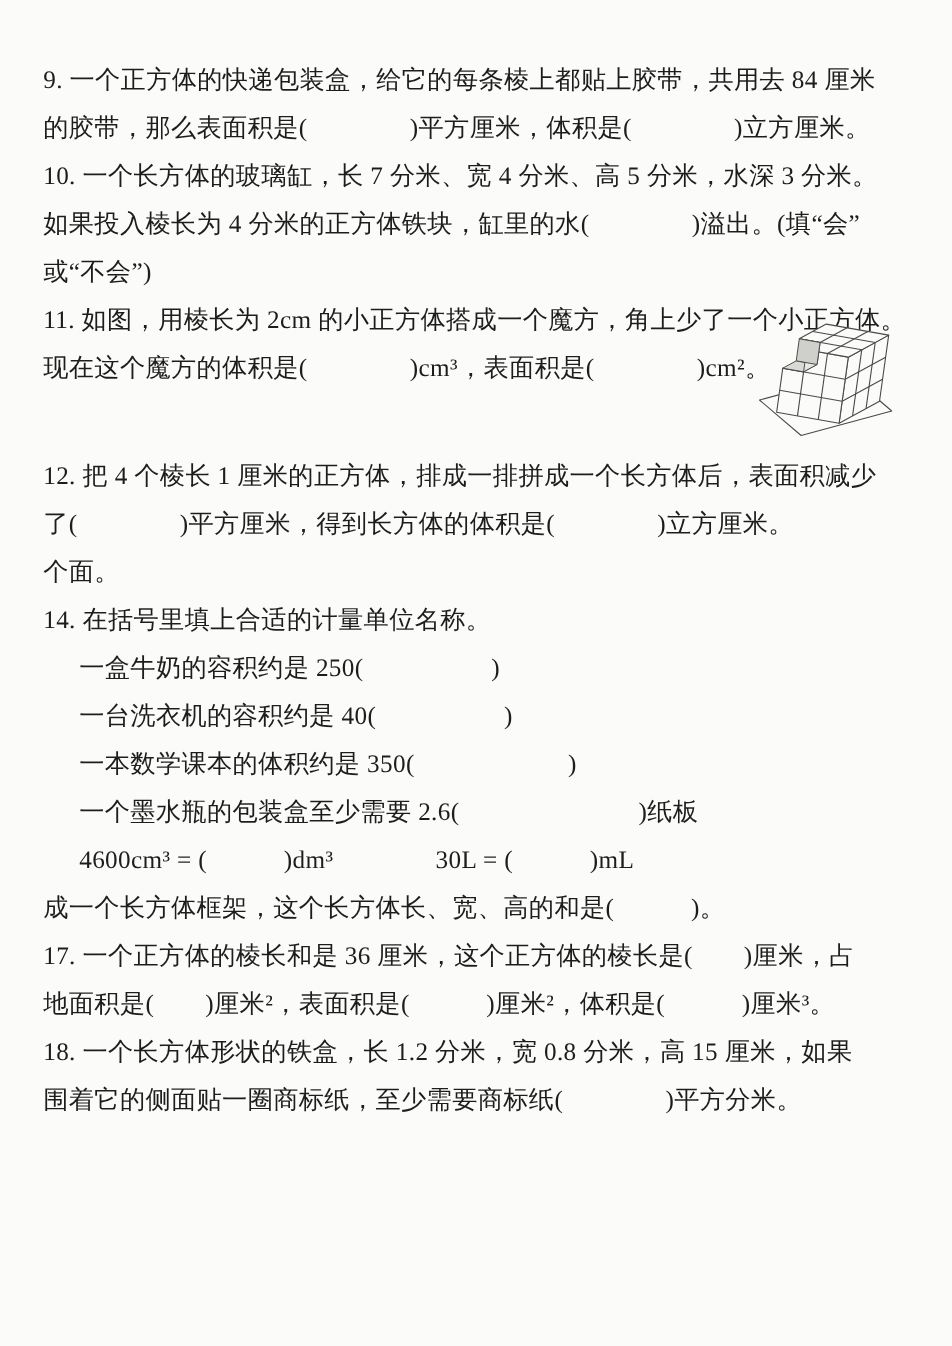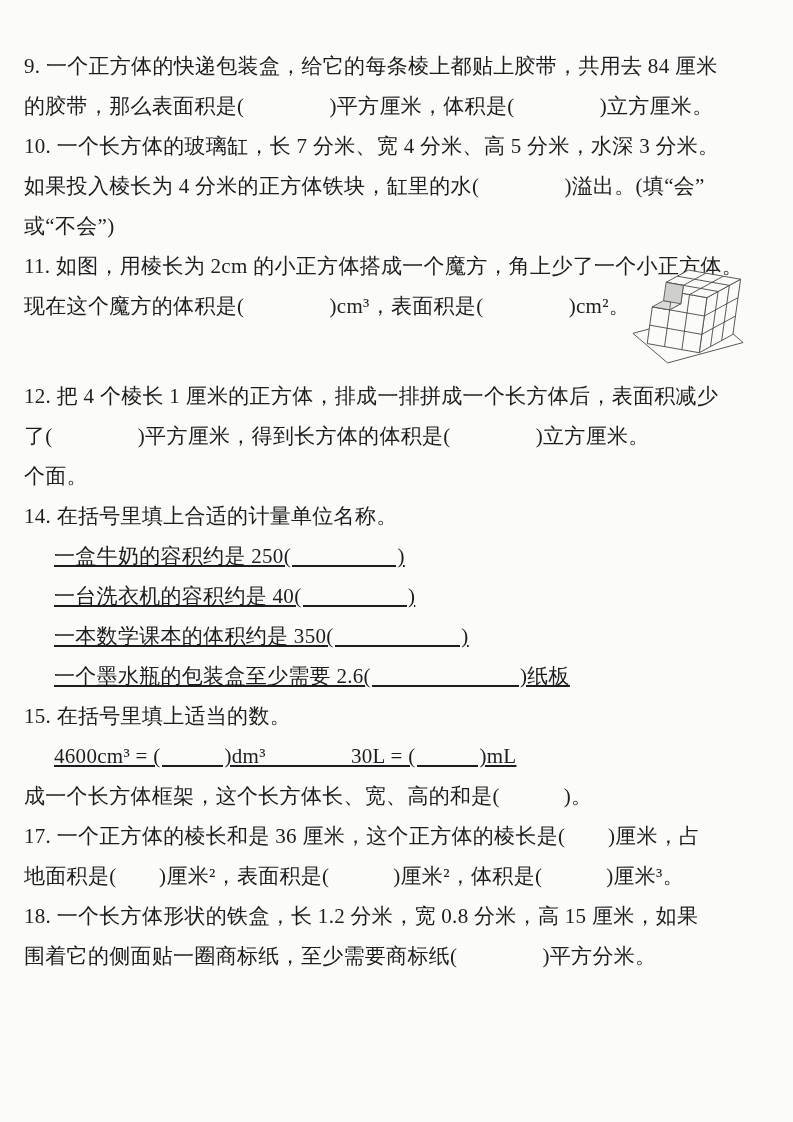--- a/index.html
+++ b/index.html
@@ -3,27 +3,27 @@
 <meta charset="utf-8">
 <style>
   html,body{margin:0;padding:0;}
   .page{
     position:relative;
     width:793px;height:1122px;
     background:#fbfbfa;color:#1d1d1d;
     font-family:"Liberation Serif","DejaVu Serif",serif;
     overflow:hidden;
   }
-  .content{position:absolute;top:46px;left:24px;right:24px;}
+  .content{position:absolute;top:46px;left:36px;right:24px;}
   .line{
     margin:0;height:40px;line-height:40px;
     font-size:21px;white-space:pre;
     letter-spacing:0.3px;
   }
-  .indent{padding-left:30px;text-decoration:underline;}
+  .indent{padding-left:30px;}
   .gap-above{margin-top:50px;}
   .figure{position:absolute;left:625px;top:266px;width:124px;height:100px;}
   .figure svg{display:block;width:100%;height:100%;}
   .fig-stroke{stroke:#4a4a4a;stroke-width:0.9;stroke-linejoin:round;fill:none;}
   .fig-face{stroke:#4a4a4a;stroke-width:0.9;stroke-linejoin:round;fill:#fbfbfa;}
   .fig-notch-floor{stroke:#4a4a4a;stroke-width:0.8;fill:#d9d9d6;}
   .fig-notch-wall{stroke:#4a4a4a;stroke-width:0.8;fill:#e7e7e4;}
   .fig-notch-back{stroke:#4a4a4a;stroke-width:0.8;fill:#cfcfcb;}
 </style>
 </head>
@@ -39,21 +39,20 @@
     <p class="line">11. 如图，用棱长为 2cm 的小正方体搭成一个魔方，角上少了一个小正方体。</p>
     <p class="line">现在这个魔方的体积是(　　　　)cm³，表面积是(　　　　)cm²。</p>
     <p class="line gap-above">12. 把 4 个棱长 1 厘米的正方体，排成一排拼成一个长方体后，表面积减少</p>
     <p class="line">了(　　　　)平方厘米，得到长方体的体积是(　　　　)立方厘米。</p>
     <p class="line">个面。</p>
     <p class="line">14. 在括号里填上合适的计量单位名称。</p>
     <p class="line indent">一盒牛奶的容积约是 250(　　　　　)</p>
     <p class="line indent">一台洗衣机的容积约是 40(　　　　　)</p>
     <p class="line indent">一本数学课本的体积约是 350(　　　　　　)</p>
     <p class="line indent">一个墨水瓶的包装盒至少需要 2.6(　　　　　　　)纸板</p>
-    <p class="line">15. 在括号里填上适当的数。</p>
     <p class="line indent">4600cm³ = (　　　)dm³　　　　30L = (　　　)mL</p>
     <p class="line">成一个长方体框架，这个长方体长、宽、高的和是(　　　)。</p>
     <p class="line">17. 一个正方体的棱长和是 36 厘米，这个正方体的棱长是(　　)厘米，占</p>
     <p class="line">地面积是(　　)厘米²，表面积是(　　　)厘米²，体积是(　　　)厘米³。</p>
     <p class="line">18. 一个长方体形状的铁盒，长 1.2 分米，宽 0.8 分米，高 15 厘米，如果</p>
     <p class="line">围着它的侧面贴一圈商标纸，至少需要商标纸(　　　　)平方分米。</p>
   </div>
 
   <div class="figure">
     <svg viewBox="0 0 118 98">

